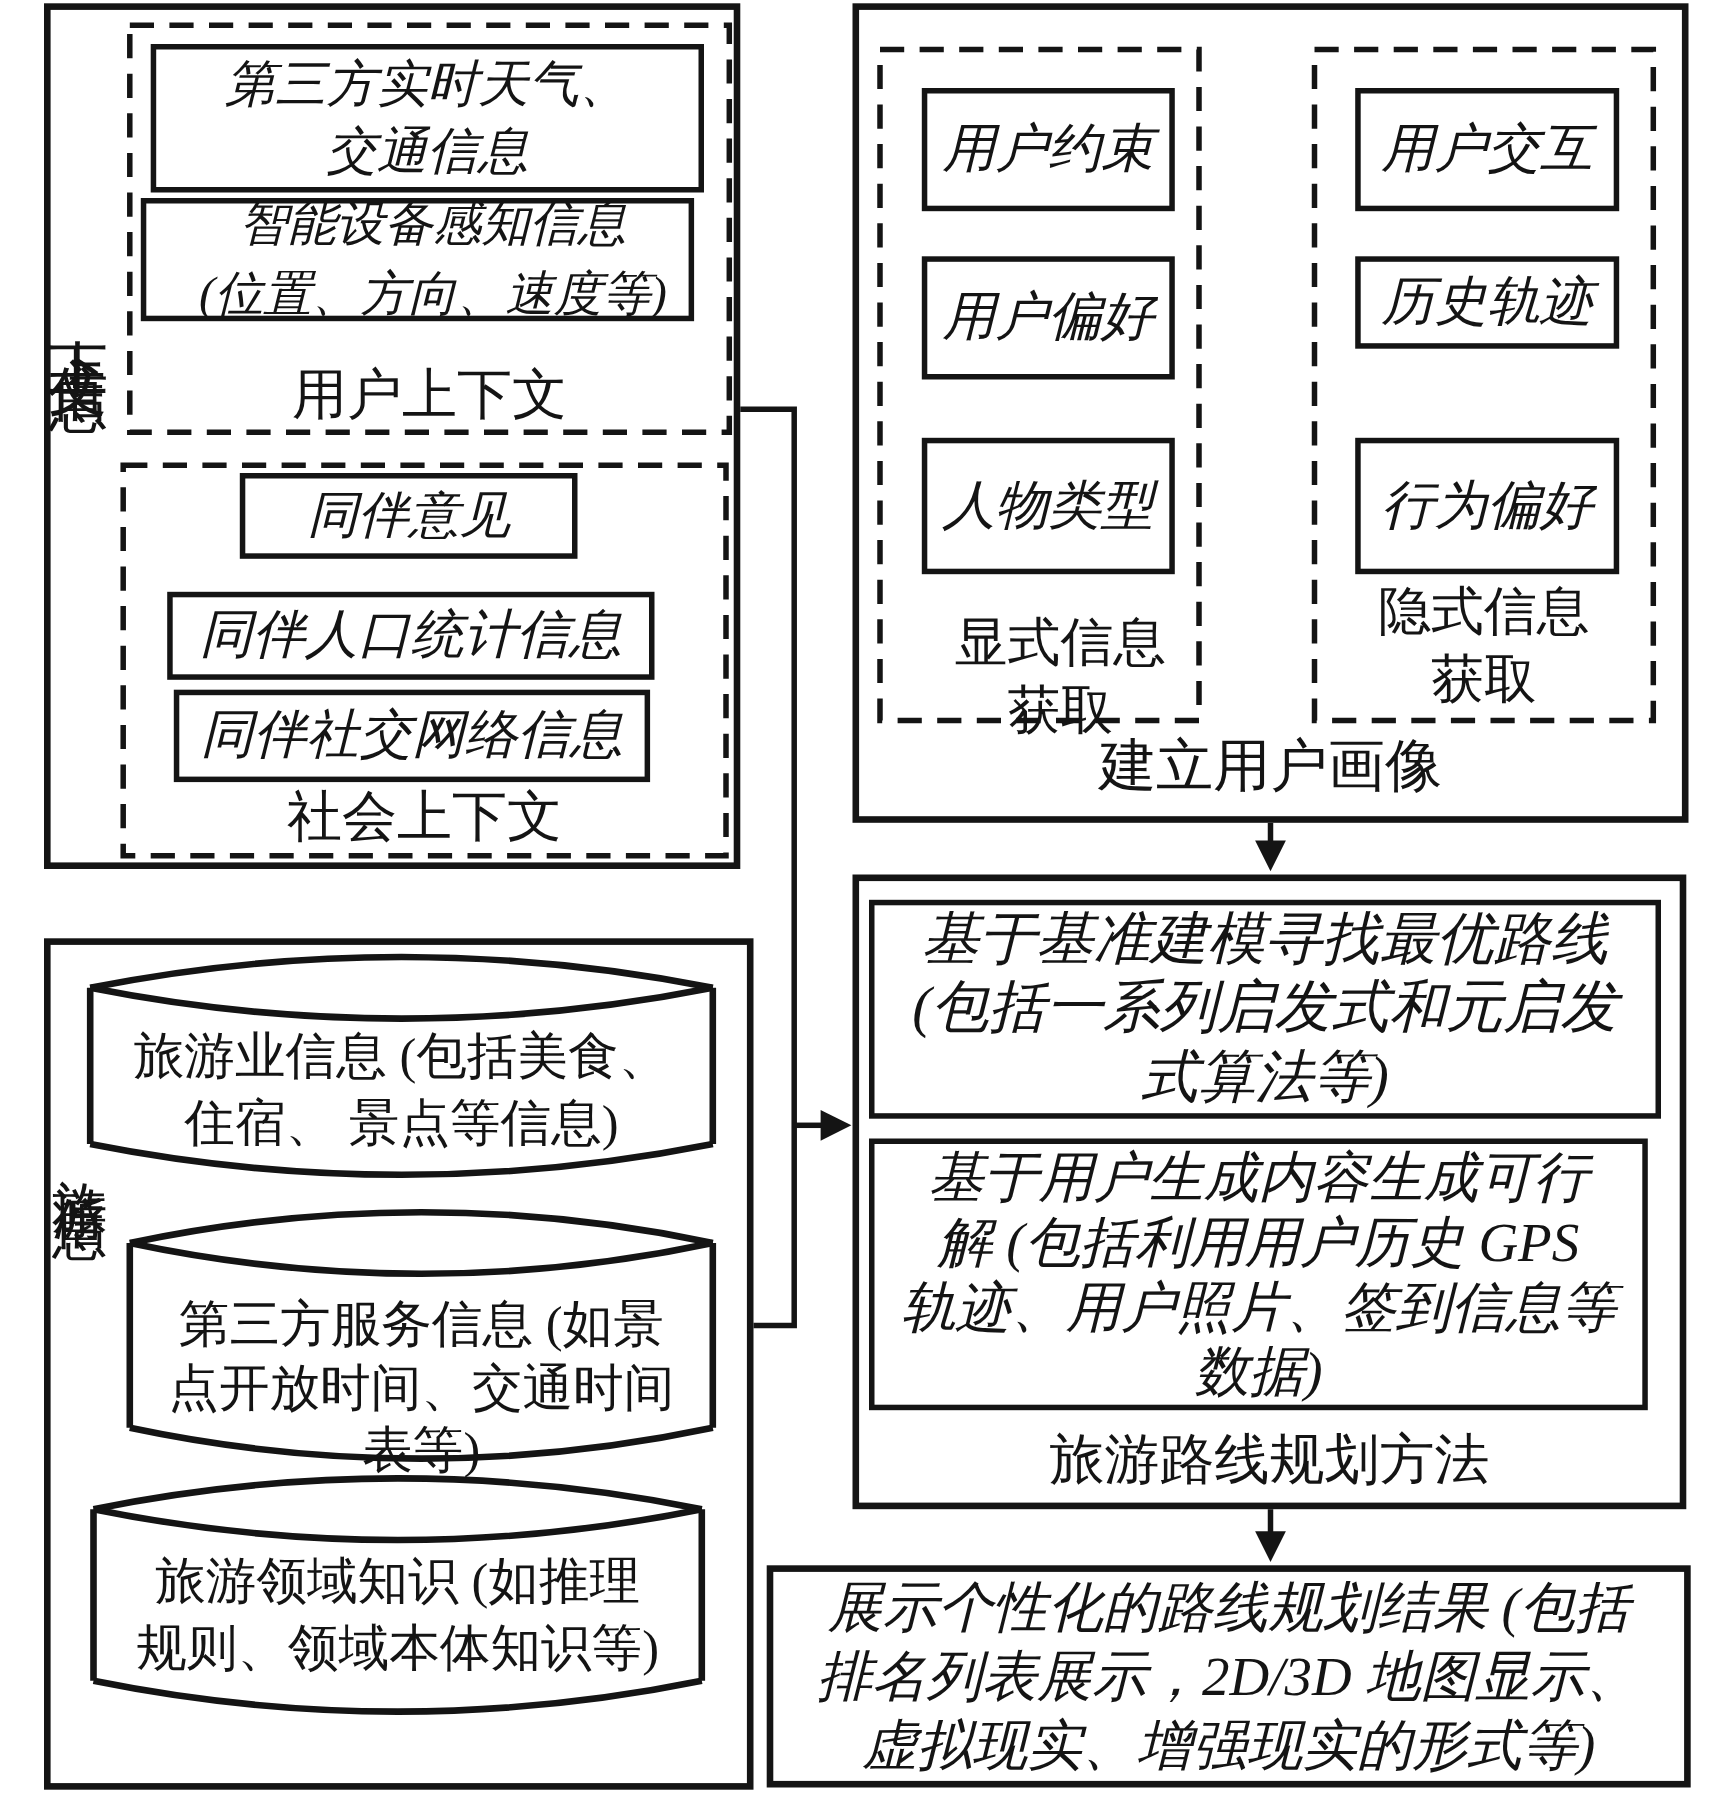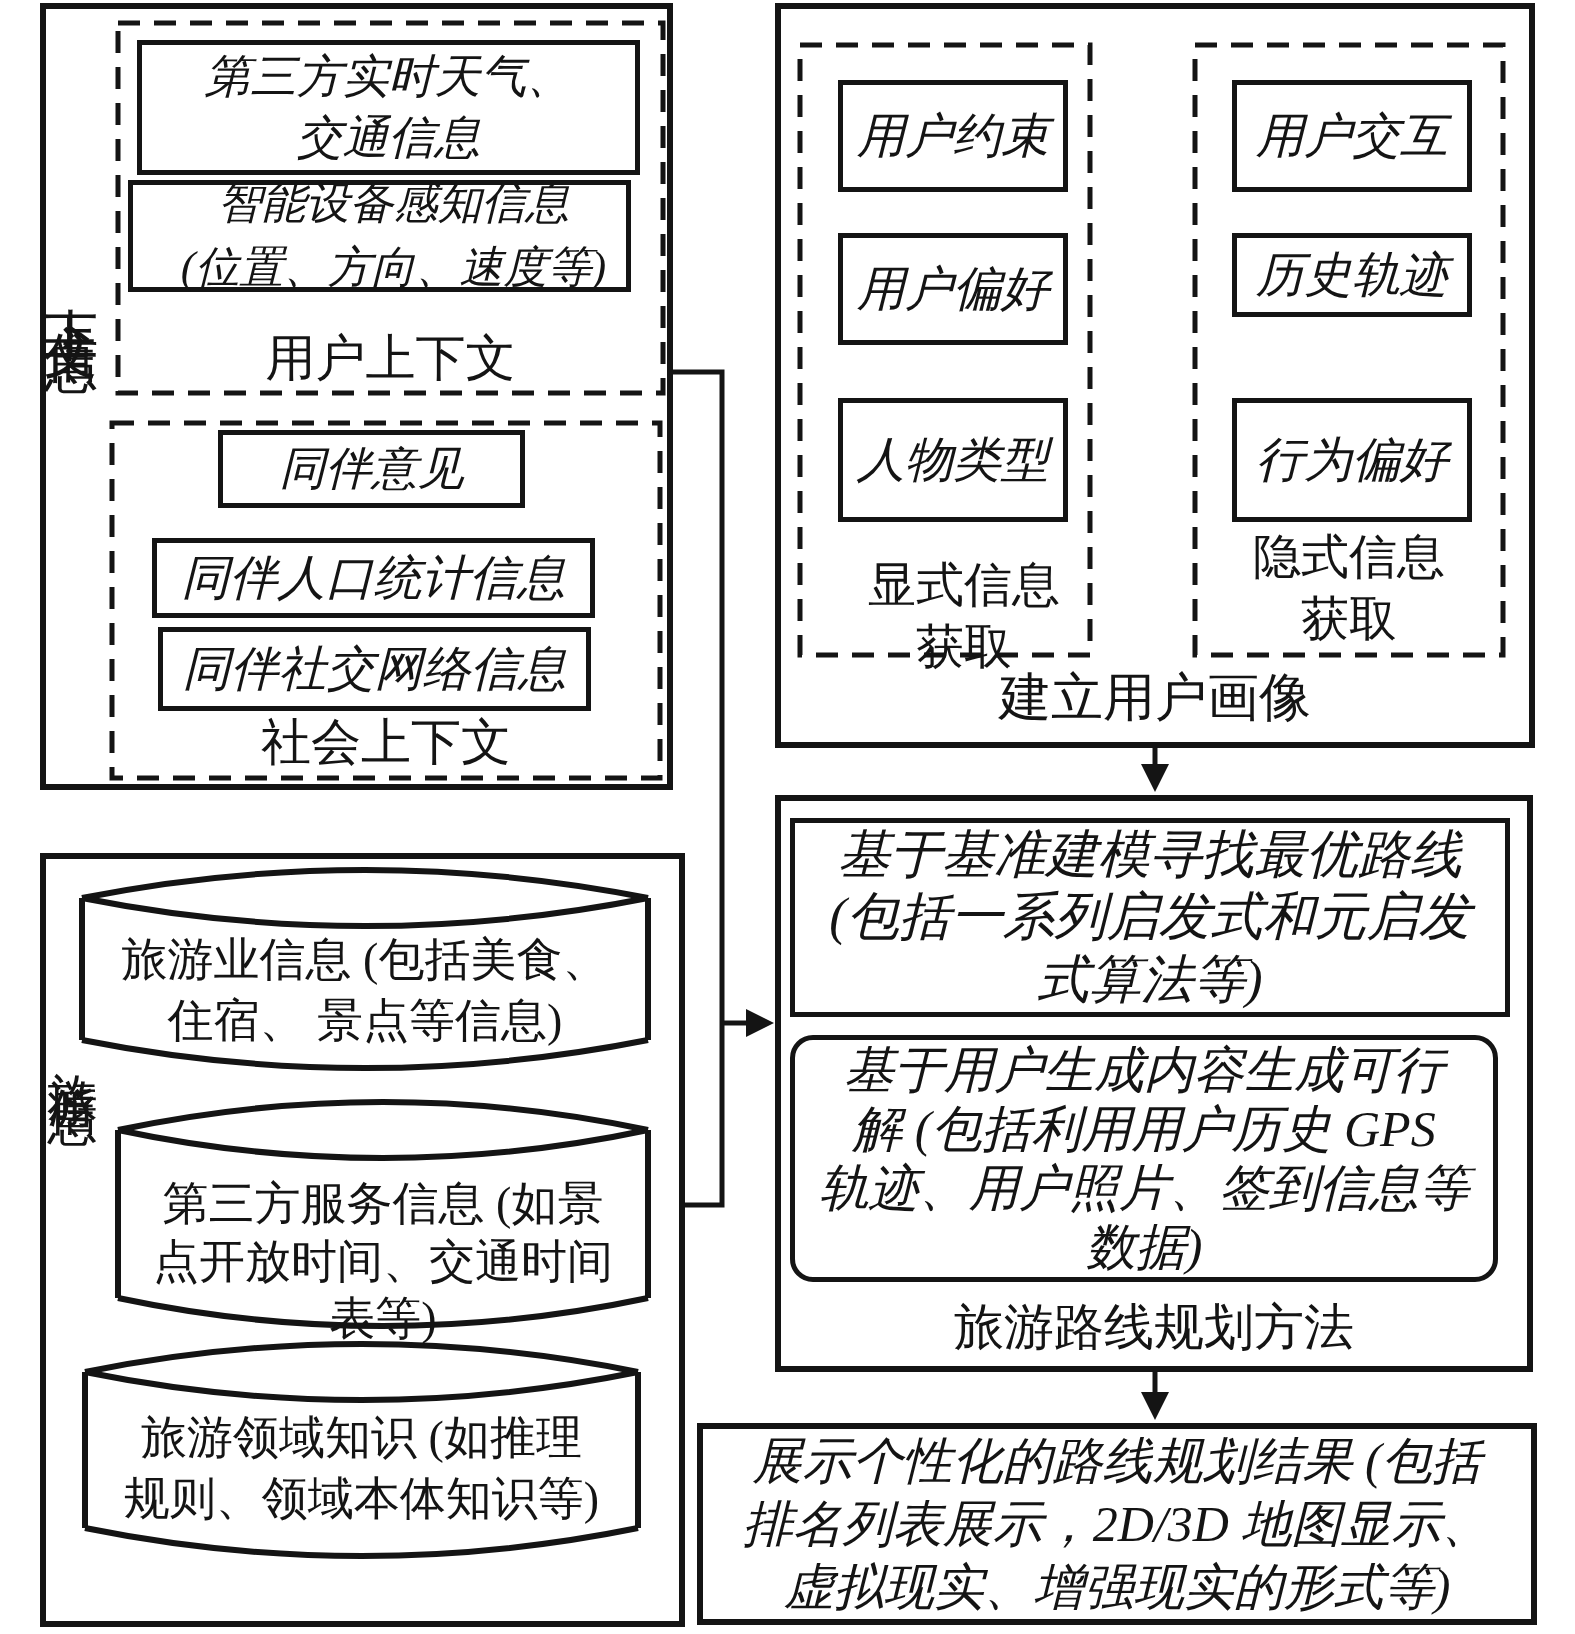--- a/index.html
+++ b/index.html
@@ -143,21 +143,21 @@
 表等)</div>
   <div class="cyl-text f46" style="left:85px; top:1408px; width:553px;">旅游领域知识 (如推理
 规则、领域本体知识等)</div>
 
   <div class="box outer" style="left:775px; top:795px; width:758px; height:577px;"></div>
   <div class="box" style="left:790px; top:818px; width:720px; height:199px;">
     <div class="txt f52">基于基准建模寻找最优路线
 (包括一系列启发式和元启发
 式算法等)</div>
   </div>
-  <div class="box" style="left:790px; top:1035px; width:708px; height:247px;border-radius:23px;">
+  <div class="box" style="left:790px; top:1035px; width:708px; height:247px;">
     <div class="txt" style="font-size:50px; line-height:1.18;">基于用户生成内容生成可行
 解 (包括利用用户历史 GPS
 轨迹、用户照片、签到信息等
 数据)</div>
   </div>
   <div class="label f50" style="left:775px; top:1292px; width:758px; height:70px;">旅游路线规划方法</div>
 
   <div class="box outer" style="left:697px; top:1423px; width:840px; height:202px;">
     <div class="txt f50">展示个性化的路线规划结果 (包括
 排名列表展示，2D/3D 地图显示、

